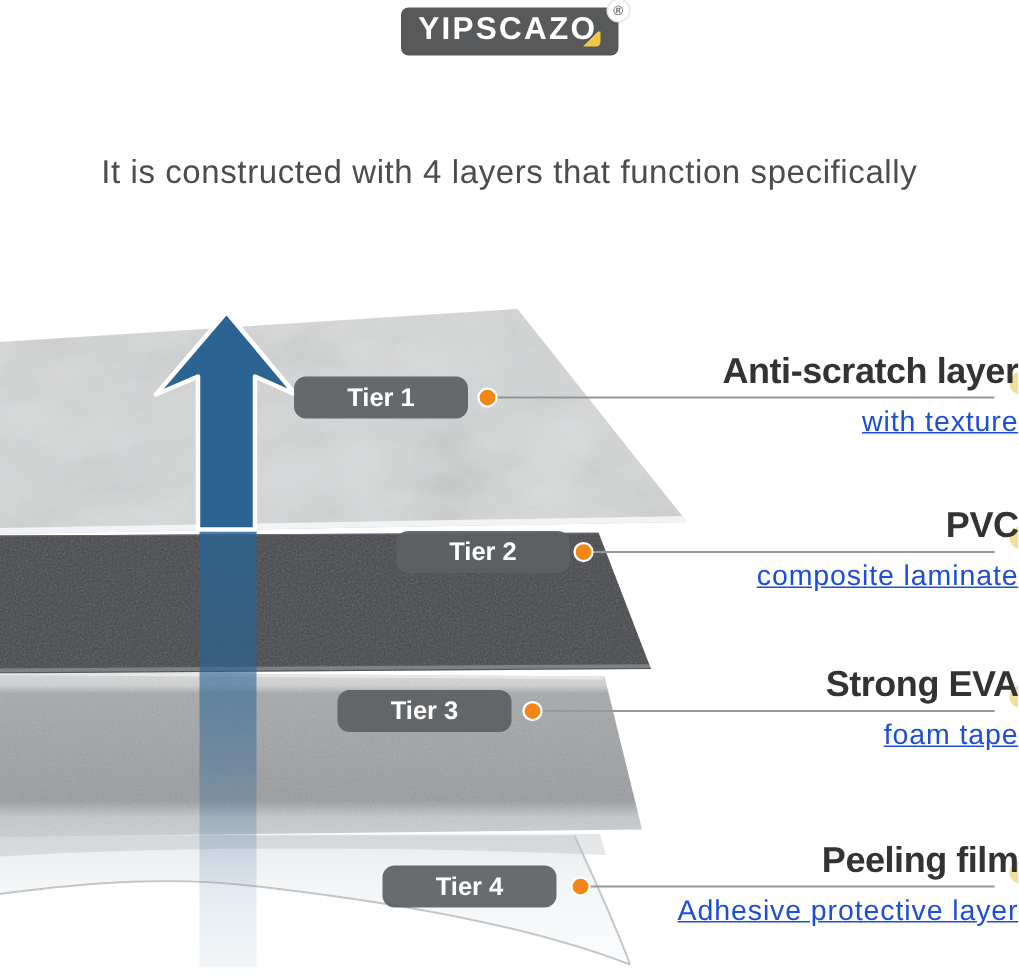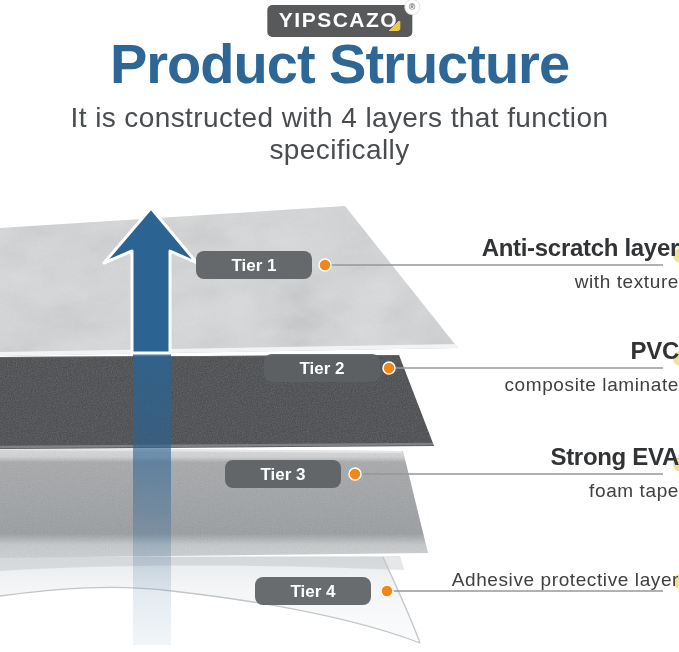--- a/index.html
+++ b/index.html
@@ -12,49 +12,48 @@
         color:#fff;font-weight:bold;font-size:21px;letter-spacing:1.5px;line-height:24px;}
   .logo .peel{position:absolute;right:12px;bottom:6px;width:12px;height:10px;
         background:linear-gradient(135deg,transparent 48%,#f2c744 48%);
         border-bottom-right-radius:3px;}
   .logo .reg{position:absolute;top:-5px;right:-7px;width:14px;height:14px;border-radius:50%;
         background:#fff;color:#6a6b6d;font-size:9px;font-weight:bold;line-height:14px;
         text-align:center;letter-spacing:0;box-shadow:0 0 0 1px #e6e6e6;}
   .title{position:absolute;top:33px;left:0;width:100%;text-align:center;
          color:#2e6795;font-size:56px;font-weight:bold;letter-spacing:-1px;line-height:62px;}
   .subtitle{position:absolute;top:102px;left:0;width:100%;text-align:center;
-         color:#4a4d4f;font-size:28px;font-weight:400;letter-spacing:.4px;}
+         color:#4a4d4f;font-size:22px;font-weight:400;letter-spacing:.4px;}
 
   
   .diagram{position:absolute;top:140px;left:0;width:679px;height:512px;text-align:center;}
   .diagram svg{position:absolute;top:0;left:0;}
 
   
   .labels{position:absolute;top:140px;left:16px;width:679px;height:512px;pointer-events:none;}
   .lrow{position:absolute;right:16px;text-align:right;}
   .lrow .ydot{position:absolute;right:-9px;top:14px;width:15px;height:15px;border-radius:50%;
               background:#eedd8e;opacity:.9;}
   .lrow .head{position:relative;color:#313335;font-size:24px;font-weight:bold;
               letter-spacing:-.3px;line-height:28px;}
-  .lrow .sub{position:relative;margin-top:9px;color:#404040;font-size:19px;
-             font-weight:400;letter-spacing:.6px;}
+  .lrow .sub{position:relative;margin-top:9px;color:#1d4ed8;font-size:19px;
+             font-weight:400;letter-spacing:.6px;text-decoration:underline;}
   .row1{top:94px;} .row2{top:197px;} .row3{top:303px;} .row4{top:420px;}
 </style>
 </head>
 <body>
 
 <div class="page">
 
   <div class="logo">
     <span>YIPSCAZO</span>
     <span class="peel"></span>
     <span class="reg">®</span>
   </div>
 
-  <div class="title">Product Structure</div>
   <div class="subtitle">It is constructed with 4 layers that function specifically</div>
 
   <div class="diagram">
     <svg width="679" height="512" viewBox="0 0 679 512">
       <defs>
         <filter id="fMarble" x="-5%" y="-5%" width="110%" height="110%">
           <feTurbulence type="fractalNoise" baseFrequency="0.015 0.025" numOctaves="5" seed="7"></feTurbulence>
           <feColorMatrix type="saturate" values="0"></feColorMatrix>
           <feComponentTransfer>
               <feFuncA type="linear" slope="0.55" intercept="0"></feFuncA>
@@ -163,17 +162,18 @@
       <div class="head">PVC</div>
       <div class="sub">composite laminate</div>
     </div>
     <div class="lrow row3">
       <span class="ydot"></span>
       <div class="head">Strong EVA</div>
       <div class="sub">foam tape</div>
     </div>
     <div class="lrow row4">
       <span class="ydot"></span>
+      <div class="head">Peeling film</div>
       <div class="sub">Adhesive protective layer</div>
     </div>
   </div>
 
 </div>
 
 </body></html>

